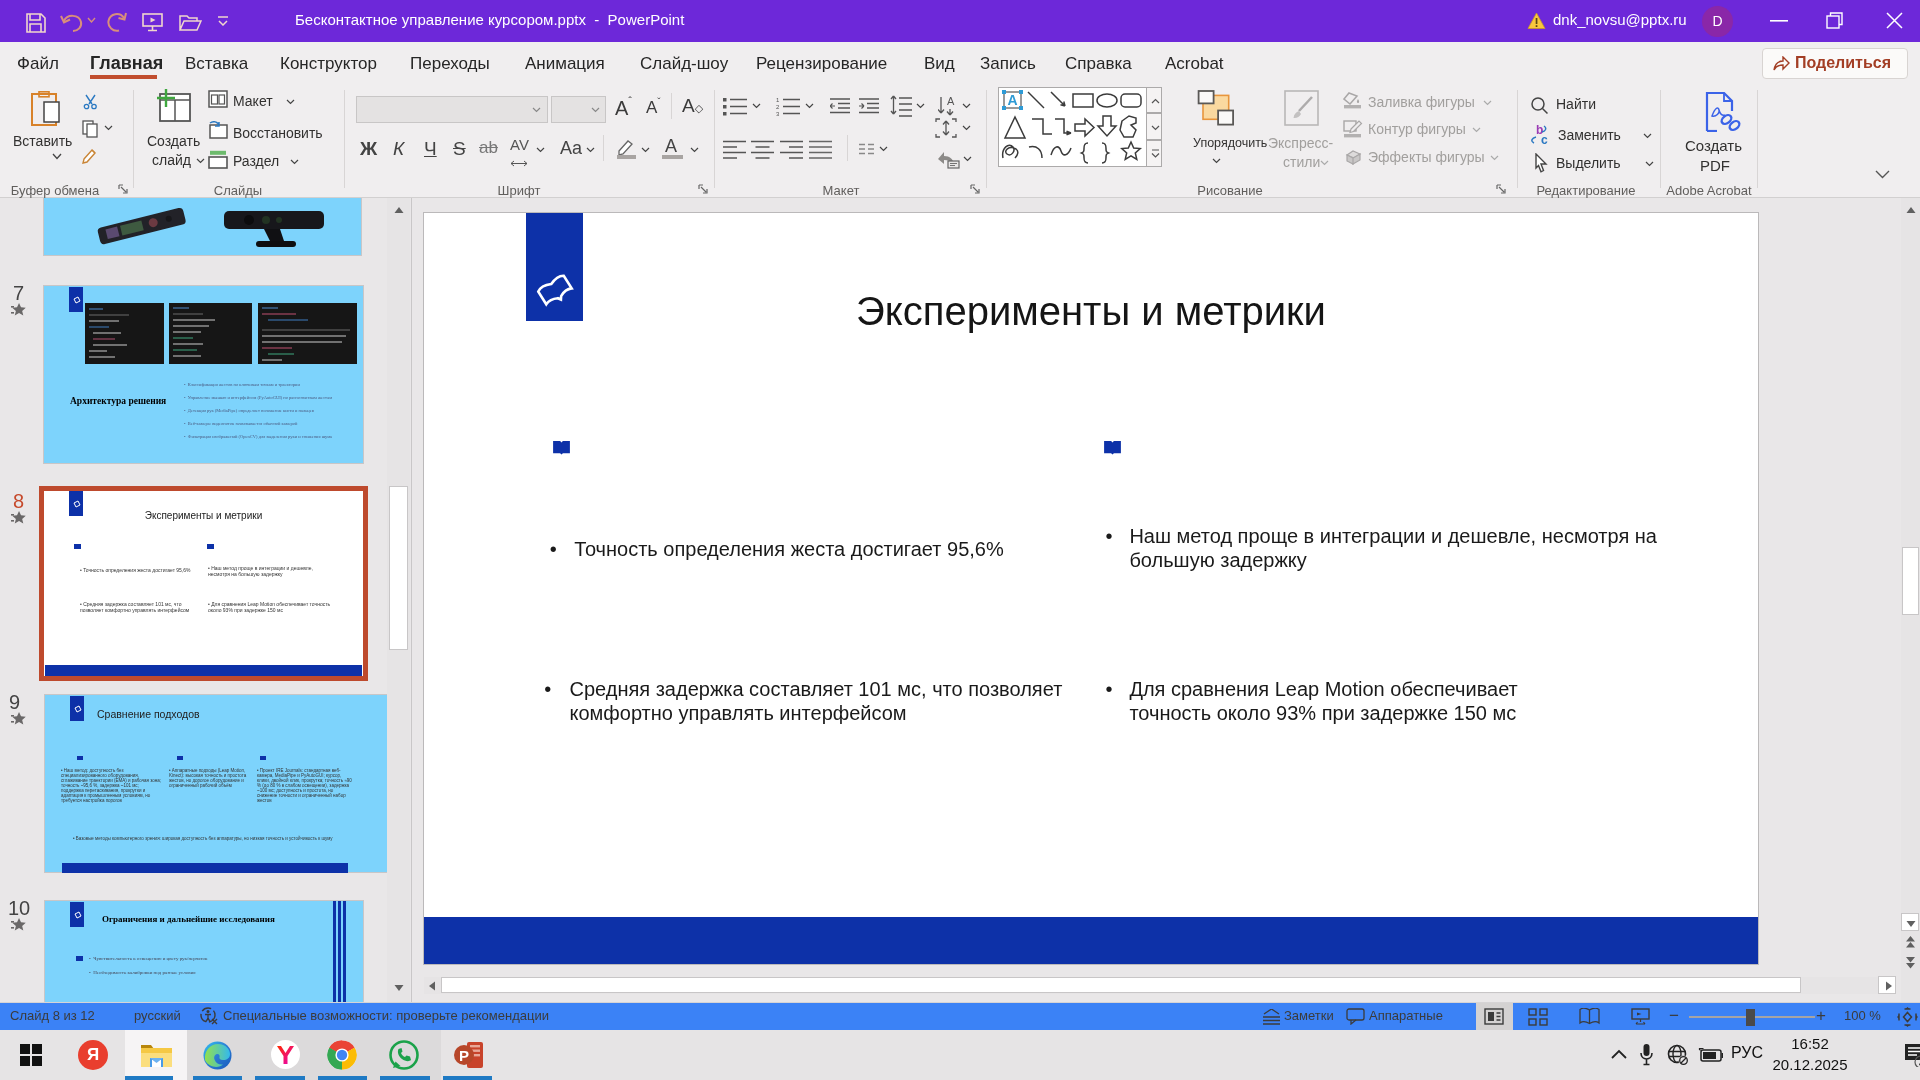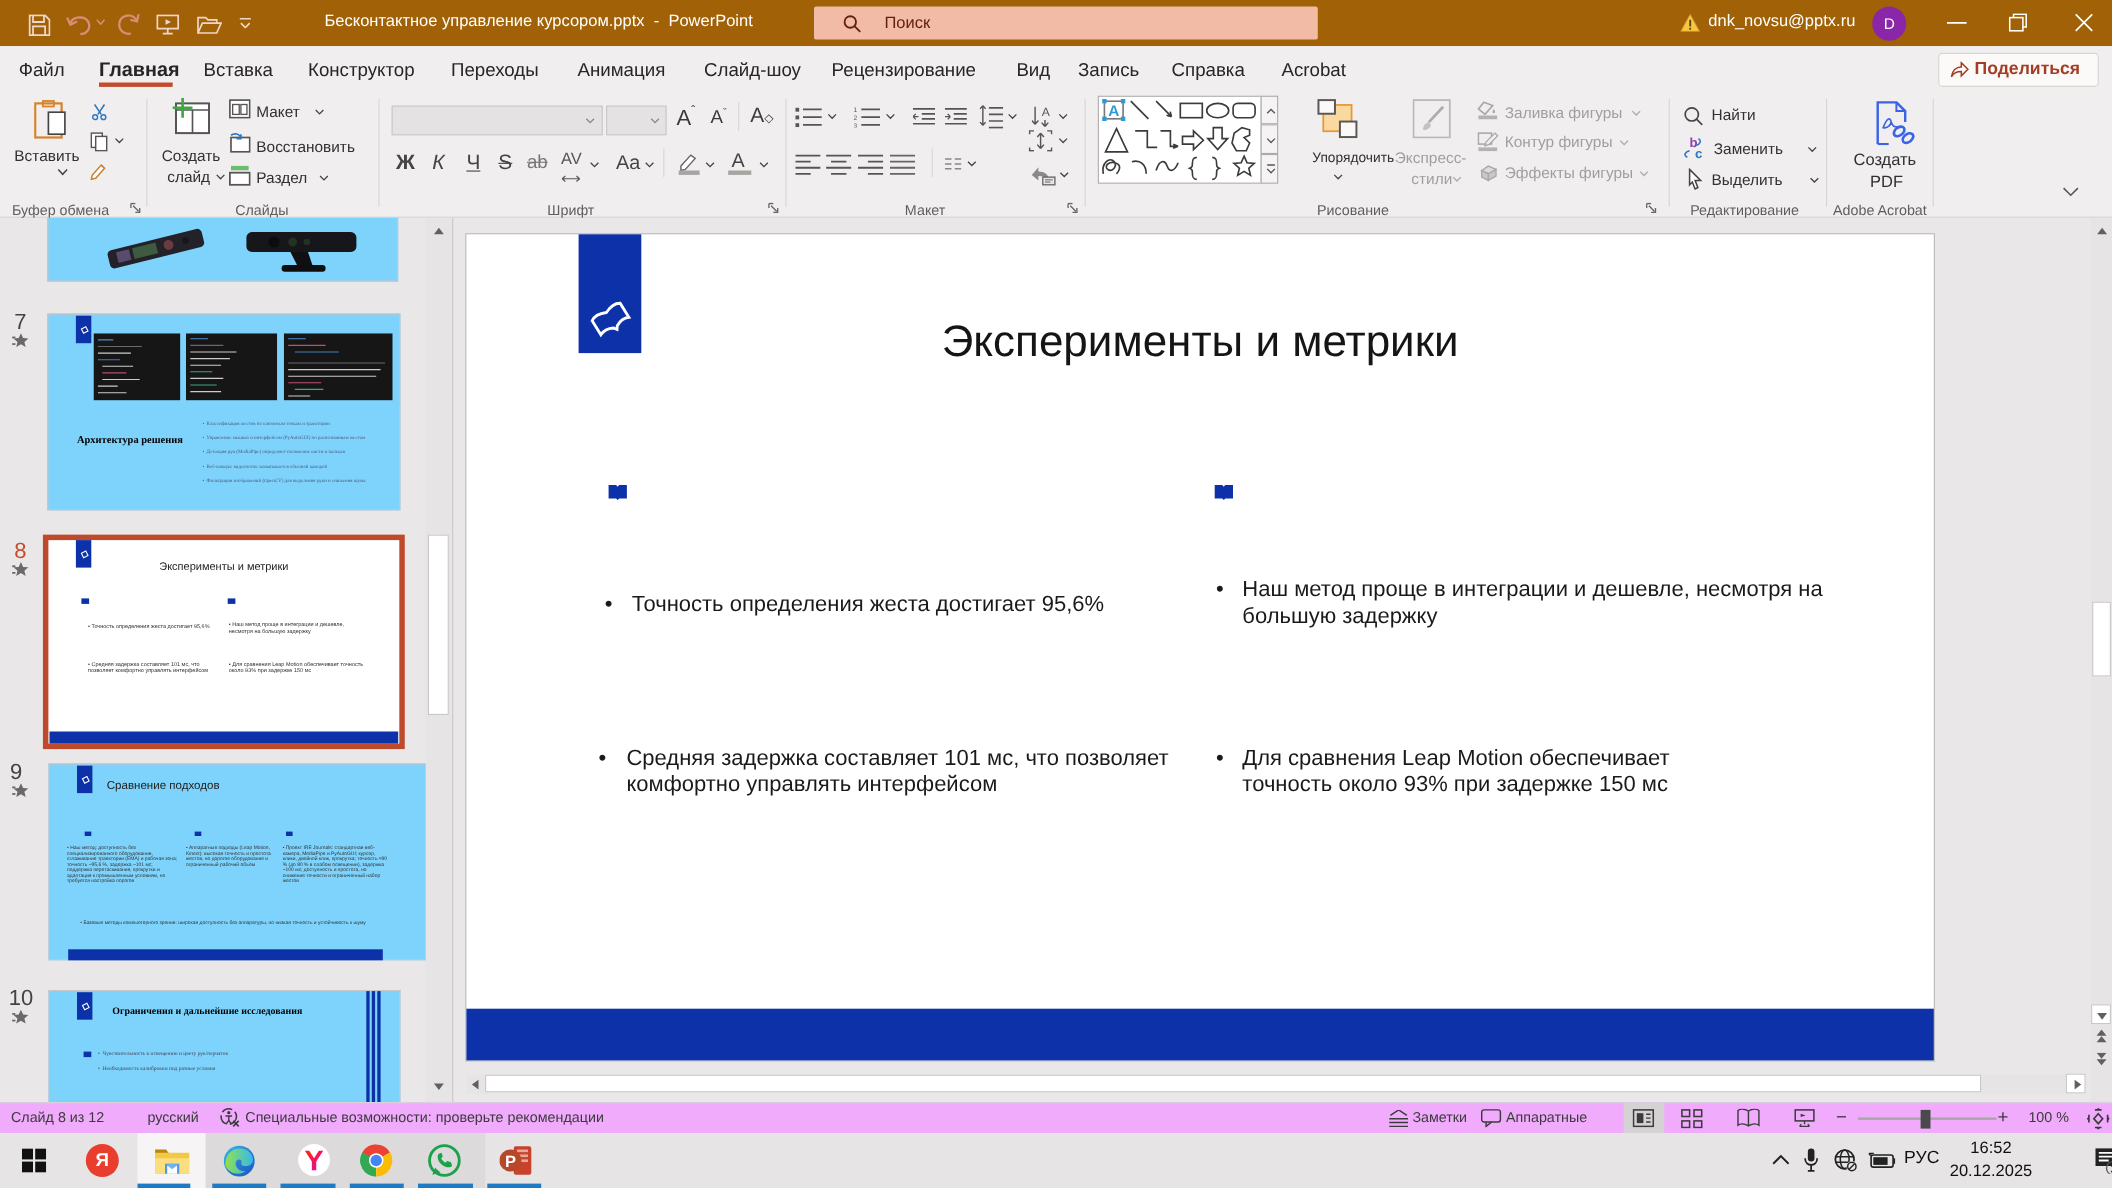--- a/index.html
+++ b/index.html
@@ -1,20 +1,20 @@
 <!DOCTYPE html>
 <html><head>
 <meta charset="utf-8">
 <style>
 * { margin:0; padding:0; box-sizing:border-box; }
 html,body { width:1920px; height:1080px; overflow:hidden; font-family:"Liberation Sans", sans-serif; }
 .abs { position:absolute; }
 #root { position:relative; width:1920px; height:1080px; background:#F0EEEF; }
 
-#titlebar { position:absolute; left:0; top:0; width:1920px; height:42px; background:#a16207; }
+#titlebar { position:absolute; left:0; top:0; width:1920px; height:42px; background:#6d28d9; }
 #titlebar .tt { position:absolute; color:#fff; font-size:15px; top:11px; }
 #searchbox { position:absolute; left:740px; top:6px; width:458px; height:30px; background:#F1BBA6; border-radius:2px; }
 #searchbox span { position:absolute; left:64px; top:6px; color:#63200F; font-size:15px; }
 
 #tabrow { position:absolute; left:0; top:42px; width:1920px; height:43px; background:#F0EEEF; }
 .tab { position:absolute; top:12px; font-size:17px; color:#262626; white-space:nowrap; }
 
 #ribbon { position:absolute; left:0; top:85px; width:1920px; height:113px; background:#F0EEEF; border-bottom:1px solid #D2D0D0; }
 .gsep { position:absolute; top:5px; height:98px; width:1px; background:#D8D5D5; }
 .glabel { position:absolute; top:98px; font-size:13px; color:#605E5C; width:200px; text-align:center; }
@@ -24,21 +24,21 @@
 #mainarea { position:absolute; left:0; top:198px; width:1920px; height:804px; background:#E9E7E8; overflow:hidden; }
 #thumbpanel { position:absolute; left:0; top:0; width:412px; height:804px; background:#E9E7E8; }
 .thumb { position:absolute; background:#7dd3fc; border:1px solid #C8C6C7; }
 .snum { position:absolute; font-size:20px; color:#444; }
 
 #slide { position:absolute; left:424px; top:15px; width:1334px; height:751px; background:#fff; box-shadow:0 0 0 1px #BBB9BA; }
 .bli { position:absolute; font-size:20px; color:#1A1A1A; line-height:23.7px; }
 .bli .bd { position:absolute; left:0; top:0; }
 .bli .bt { margin-left:25.5px; white-space:nowrap; }
 
-#statusbar { position:absolute; left:0; top:1002px; width:1920px; height:28px; background:#f0abfc; border-top:1px solid #D6D4D5; font-size:13px; color:#3B3B3B; }
+#statusbar { position:absolute; left:0; top:1002px; width:1920px; height:28px; background:#3b82f6; border-top:1px solid #D6D4D5; font-size:13px; color:#3B3B3B; }
 #taskbar { position:absolute; left:0; top:1030px; width:1920px; height:50px; background:#E6E4E5; }
 </style>
 </head>
 <body>
 <div id="root">
 
   <div id="titlebar">
     <svg class="abs" style="left:25px;top:13px" width="21" height="20" viewBox="0 0 21 20">
         <path d="M2 1 h14 l4 4 v14 h-18 z M5 1 v6 h10 v-6 M5 19 v-8 h11 v8" fill="none" stroke="#F1D6CC" stroke-width="1.6"></path>
       </svg>
@@ -59,27 +59,20 @@
         <path d="M10.5 13 v4 M6 17.5 h9" stroke="#F1D6CC" stroke-width="1.6"></path>
       </svg>
     <svg class="abs" style="left:179px;top:14px" width="23" height="17" viewBox="0 0 23 17">
         <path d="M1 16 V2 h7 l2 2 h8 v3 M1 16 l4-9 h17 l-4 9 z" fill="none" stroke="#F1D6CC" stroke-width="1.5"></path>
       </svg>
     <svg class="abs" style="left:217px;top:16px" width="12" height="10" viewBox="0 0 12 10">
         <path d="M1 1 h10" stroke="#F1D6CC" stroke-width="1.5"></path>
         <path d="M2 5 l4 4 4-4" fill="none" stroke="#F1D6CC" stroke-width="1.5"></path>
       </svg>
     <div class="tt" style="left:295px">Бесконтактное управление курсором.pptx&nbsp; -&nbsp; PowerPoint</div>
-    <div id="searchbox">
-      <svg class="abs" style="left:26px;top:7px" width="17" height="17" viewBox="0 0 17 17">
-          <circle cx="7" cy="7" r="5.2" fill="none" stroke="#63200F" stroke-width="1.7"></circle>
-          <path d="M11 11 l5 5" stroke="#63200F" stroke-width="1.7"></path>
-        </svg>
-      <span>Поиск</span>
-    </div>
     <svg class="abs" style="left:1527px;top:12px" width="19" height="18" viewBox="0 0 19 18">
         <path d="M9.5 1 L18 16.5 H1 Z" fill="#F8C73D" stroke="#C7962B" stroke-width="0.8"></path>
         <rect x="8.7" y="6" width="1.7" height="6" fill="#5A4510"></rect>
         <rect x="8.7" y="13.2" width="1.7" height="1.8" fill="#5A4510"></rect>
       </svg>
     <div class="tt" style="left:1553px">dnk_novsu@pptx.ru</div>
     <div class="abs" style="left:1702px;top:6px;width:31px;height:31px;border-radius:50%;background:#8A27A8;color:#fff;font-size:14px;text-align:center;line-height:31px;">D</div>
     <svg class="abs" style="left:1770px;top:20px" width="18" height="2" viewBox="0 0 18 2">
         <rect width="18" height="1.6" fill="#fff"></rect>
       </svg>

